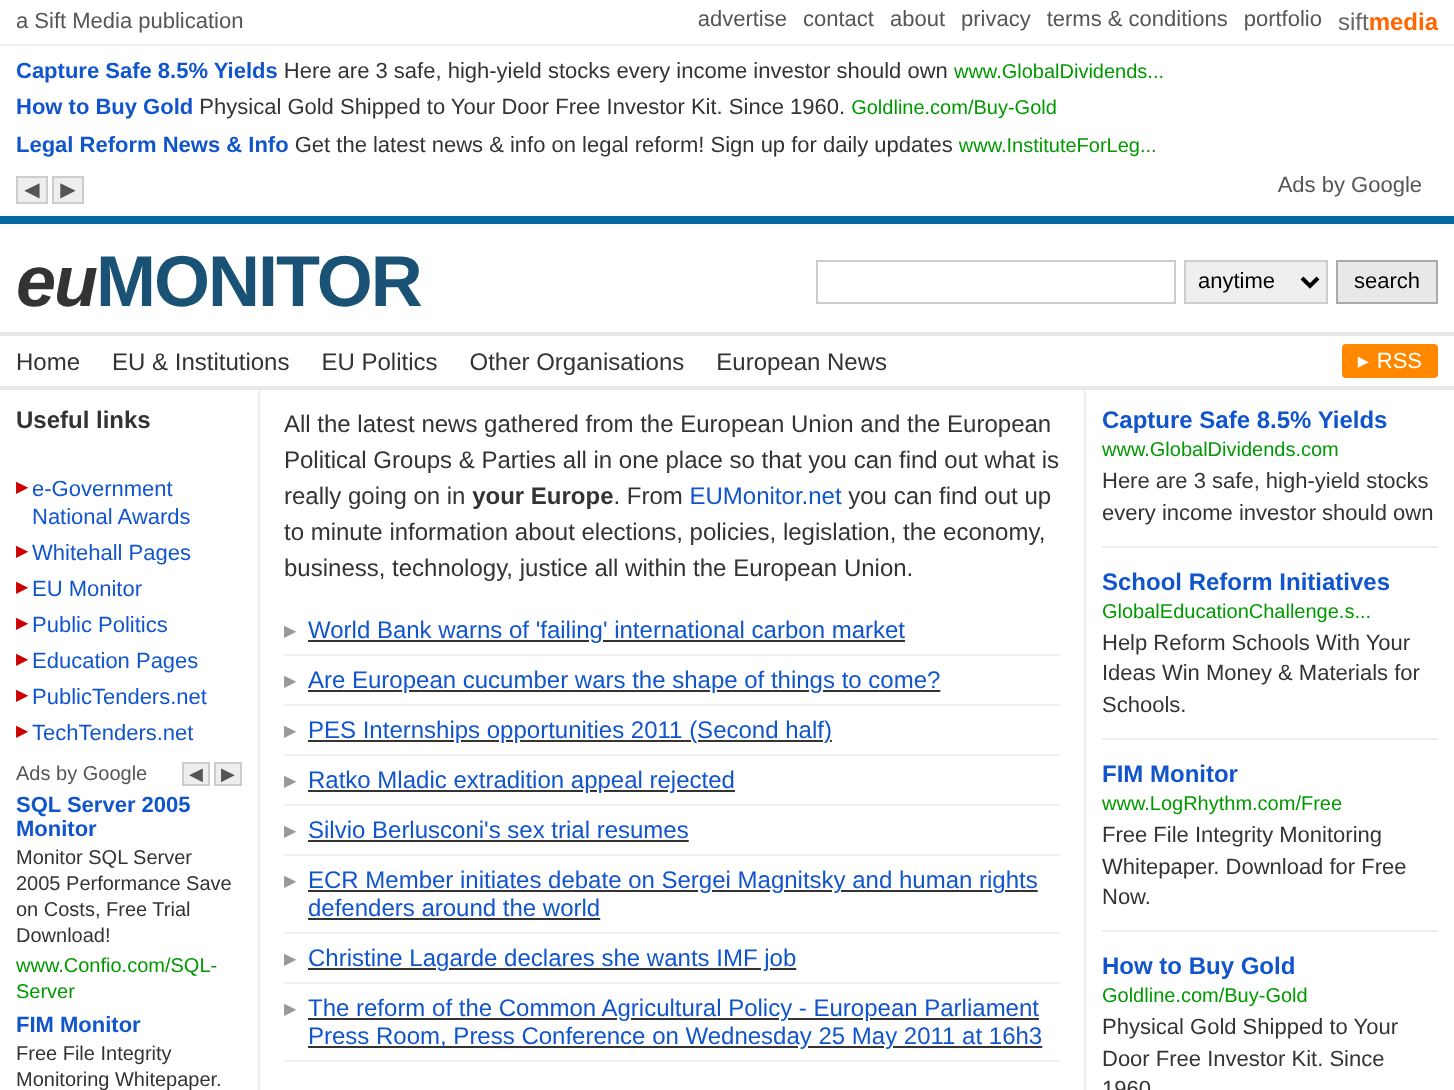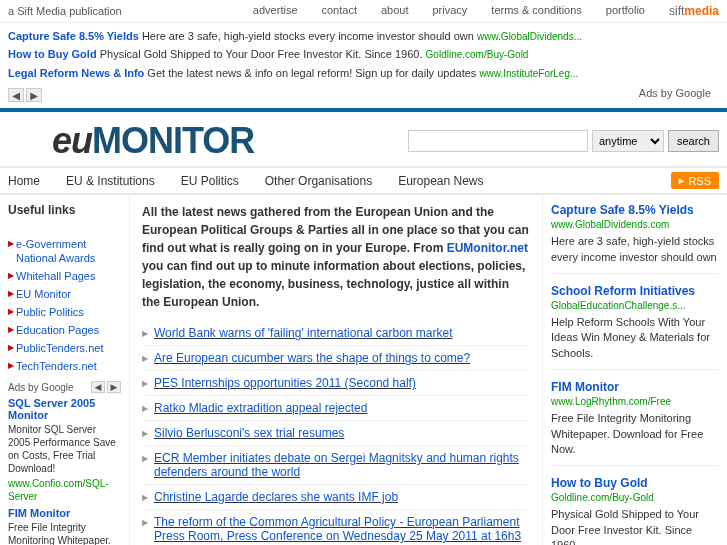--- a/index.html
+++ b/index.html
@@ -1,46 +1,46 @@
 <!DOCTYPE html>
 <html><head>
   <meta charset="utf-8">
   <style>
     * { margin: 0; padding: 0; box-sizing: border-box; }
     body { font-family: Arial, sans-serif; font-size: 12px; color: #333; background: #fff; width: 727px; }
 
     
     #top-bar { display: flex; justify-content: space-between; align-items: center; padding: 4px 8px; border-bottom: 1px solid #eee; font-size: 11px; color: #555; }
-    #top-nav { display: flex; gap: 24px; font-size: 11px; }
+    #top-nav { display: flex; gap: 8px; font-size: 11px; }
     #top-nav a { color: #555; text-decoration: none; }
     #sift-logo { color: #666; font-size: 12px; }
     #sift-logo span { color: #f60; font-weight: bold; }
 
     
     #ad-strip { padding: 6px 8px; border-bottom: 4px solid #0369a1; }
     .ad-row { margin-bottom: 3px; font-size: 11px; line-height: 1.4; }
     .ad-title { color: #15c; font-weight: bold; }
     .ad-url { color: #090; font-size: 10px; }
     .ad-controls { display: flex; gap: 2px; margin-top: 4px; }
     .ad-arrow { width: 16px; height: 14px; background: #eee; border: 1px solid #ccc; display: flex; align-items: center; justify-content: center; cursor: pointer; font-size: 10px; color: #555; }
     .ads-by-google { font-size: 11px; color: #555; text-align: right; padding-right: 8px; }
 
     
-    #header { display: flex; align-items: center; justify-content: space-between; padding: 8px 8px 4px 8px; margin-left: 44px; }
+    #header { display: flex; align-items: center; justify-content: space-between; padding: 8px 8px 4px 8px; }
     #logo { font-size: 36px; font-weight: bold; color: #333; letter-spacing: -1px; }
     #logo span.eu { color: #333; font-style: italic; }
     #logo span.monitor { color: #1a5276; text-transform: uppercase; }
     #search-area { display: flex; gap: 4px; align-items: center; }
     #search-input { width: 180px; height: 22px; border: 1px solid #ccc; padding: 2px 4px; font-size: 12px; }
     #time-select { height: 22px; border: 1px solid #ccc; font-size: 11px; padding: 0 2px; }
     #search-btn { height: 22px; background: #e8e8e8; border: 1px solid #aaa; padding: 0 8px; font-size: 11px; cursor: pointer; }
 
     
     #nav { display: flex; align-items: center; justify-content: space-between; padding: 4px 8px; border-top: 2px solid #e8e8e8; border-bottom: 2px solid #e8e8e8; }
-    #nav-links { display: flex; gap: 26px; }
+    #nav-links { display: flex; gap: 16px; }
     #nav-links a { color: #333; text-decoration: none; font-size: 12px; }
     #rss-btn { background: #f80; color: white; padding: 2px 8px; font-size: 11px; border-radius: 2px; display: flex; align-items: center; gap: 4px; }
 
     
     #main { display: flex; gap: 0; }
 
     
     #sidebar { width: 130px; min-width: 130px; padding: 8px; border-right: 1px solid #eee; }
     .sidebar-title { font-size: 12px; font-weight: bold; color: #333; margin-bottom: 20px; }
     .sidebar-links { list-style: none; }
@@ -50,21 +50,21 @@
     .sidebar-ads { margin-top: 8px; font-size: 11px; }
     .sidebar-ads-header { display: flex; justify-content: space-between; align-items: center; color: #555; font-size: 10px; margin-bottom: 4px; }
     .sidebar-ads-arrows { display: flex; gap: 2px; }
     .sidebar-ad-arrow { width: 14px; height: 12px; background: #eee; border: 1px solid #ccc; display: flex; align-items: center; justify-content: center; font-size: 9px; cursor: pointer; }
     .sidebar-ad-block { margin-top: 4px; }
     .sidebar-ad-title { color: #15c; font-size: 11px; font-weight: bold; }
     .sidebar-ad-text { font-size: 10px; color: #333; line-height: 1.3; margin-top: 2px; }
 
     
     #center { flex: 1; padding: 8px 12px; }
-    .intro-text { font-size: 12px; color: #333; line-height: 1.5; margin-bottom: 10px; font-weight: bold; }
+    .intro-text { font-size: 12px; color: #333; line-height: 1.5; margin-bottom: 10px; }
     .intro-text strong { color: #333; }
     .intro-text a { color: #15c; }
     .news-list { list-style: none; text-decoration: underline; }
     .news-list li { padding: 5px 0 5px 12px; border-bottom: 1px solid #f0f0f0; position: relative; font-size: 12px; }
     .news-list li::before { content: "▶"; color: #999; font-size: 8px; position: absolute; left: 0; top: 8px; }
     .news-list li a { color: #15c; text-decoration: none; }
 
     
     #right-col { width: 185px; min-width: 185px; padding: 8px; border-left: 1px solid #eee; }
     .right-ad-block { margin-bottom: 10px; padding-bottom: 8px; border-bottom: 1px solid #eee; }

